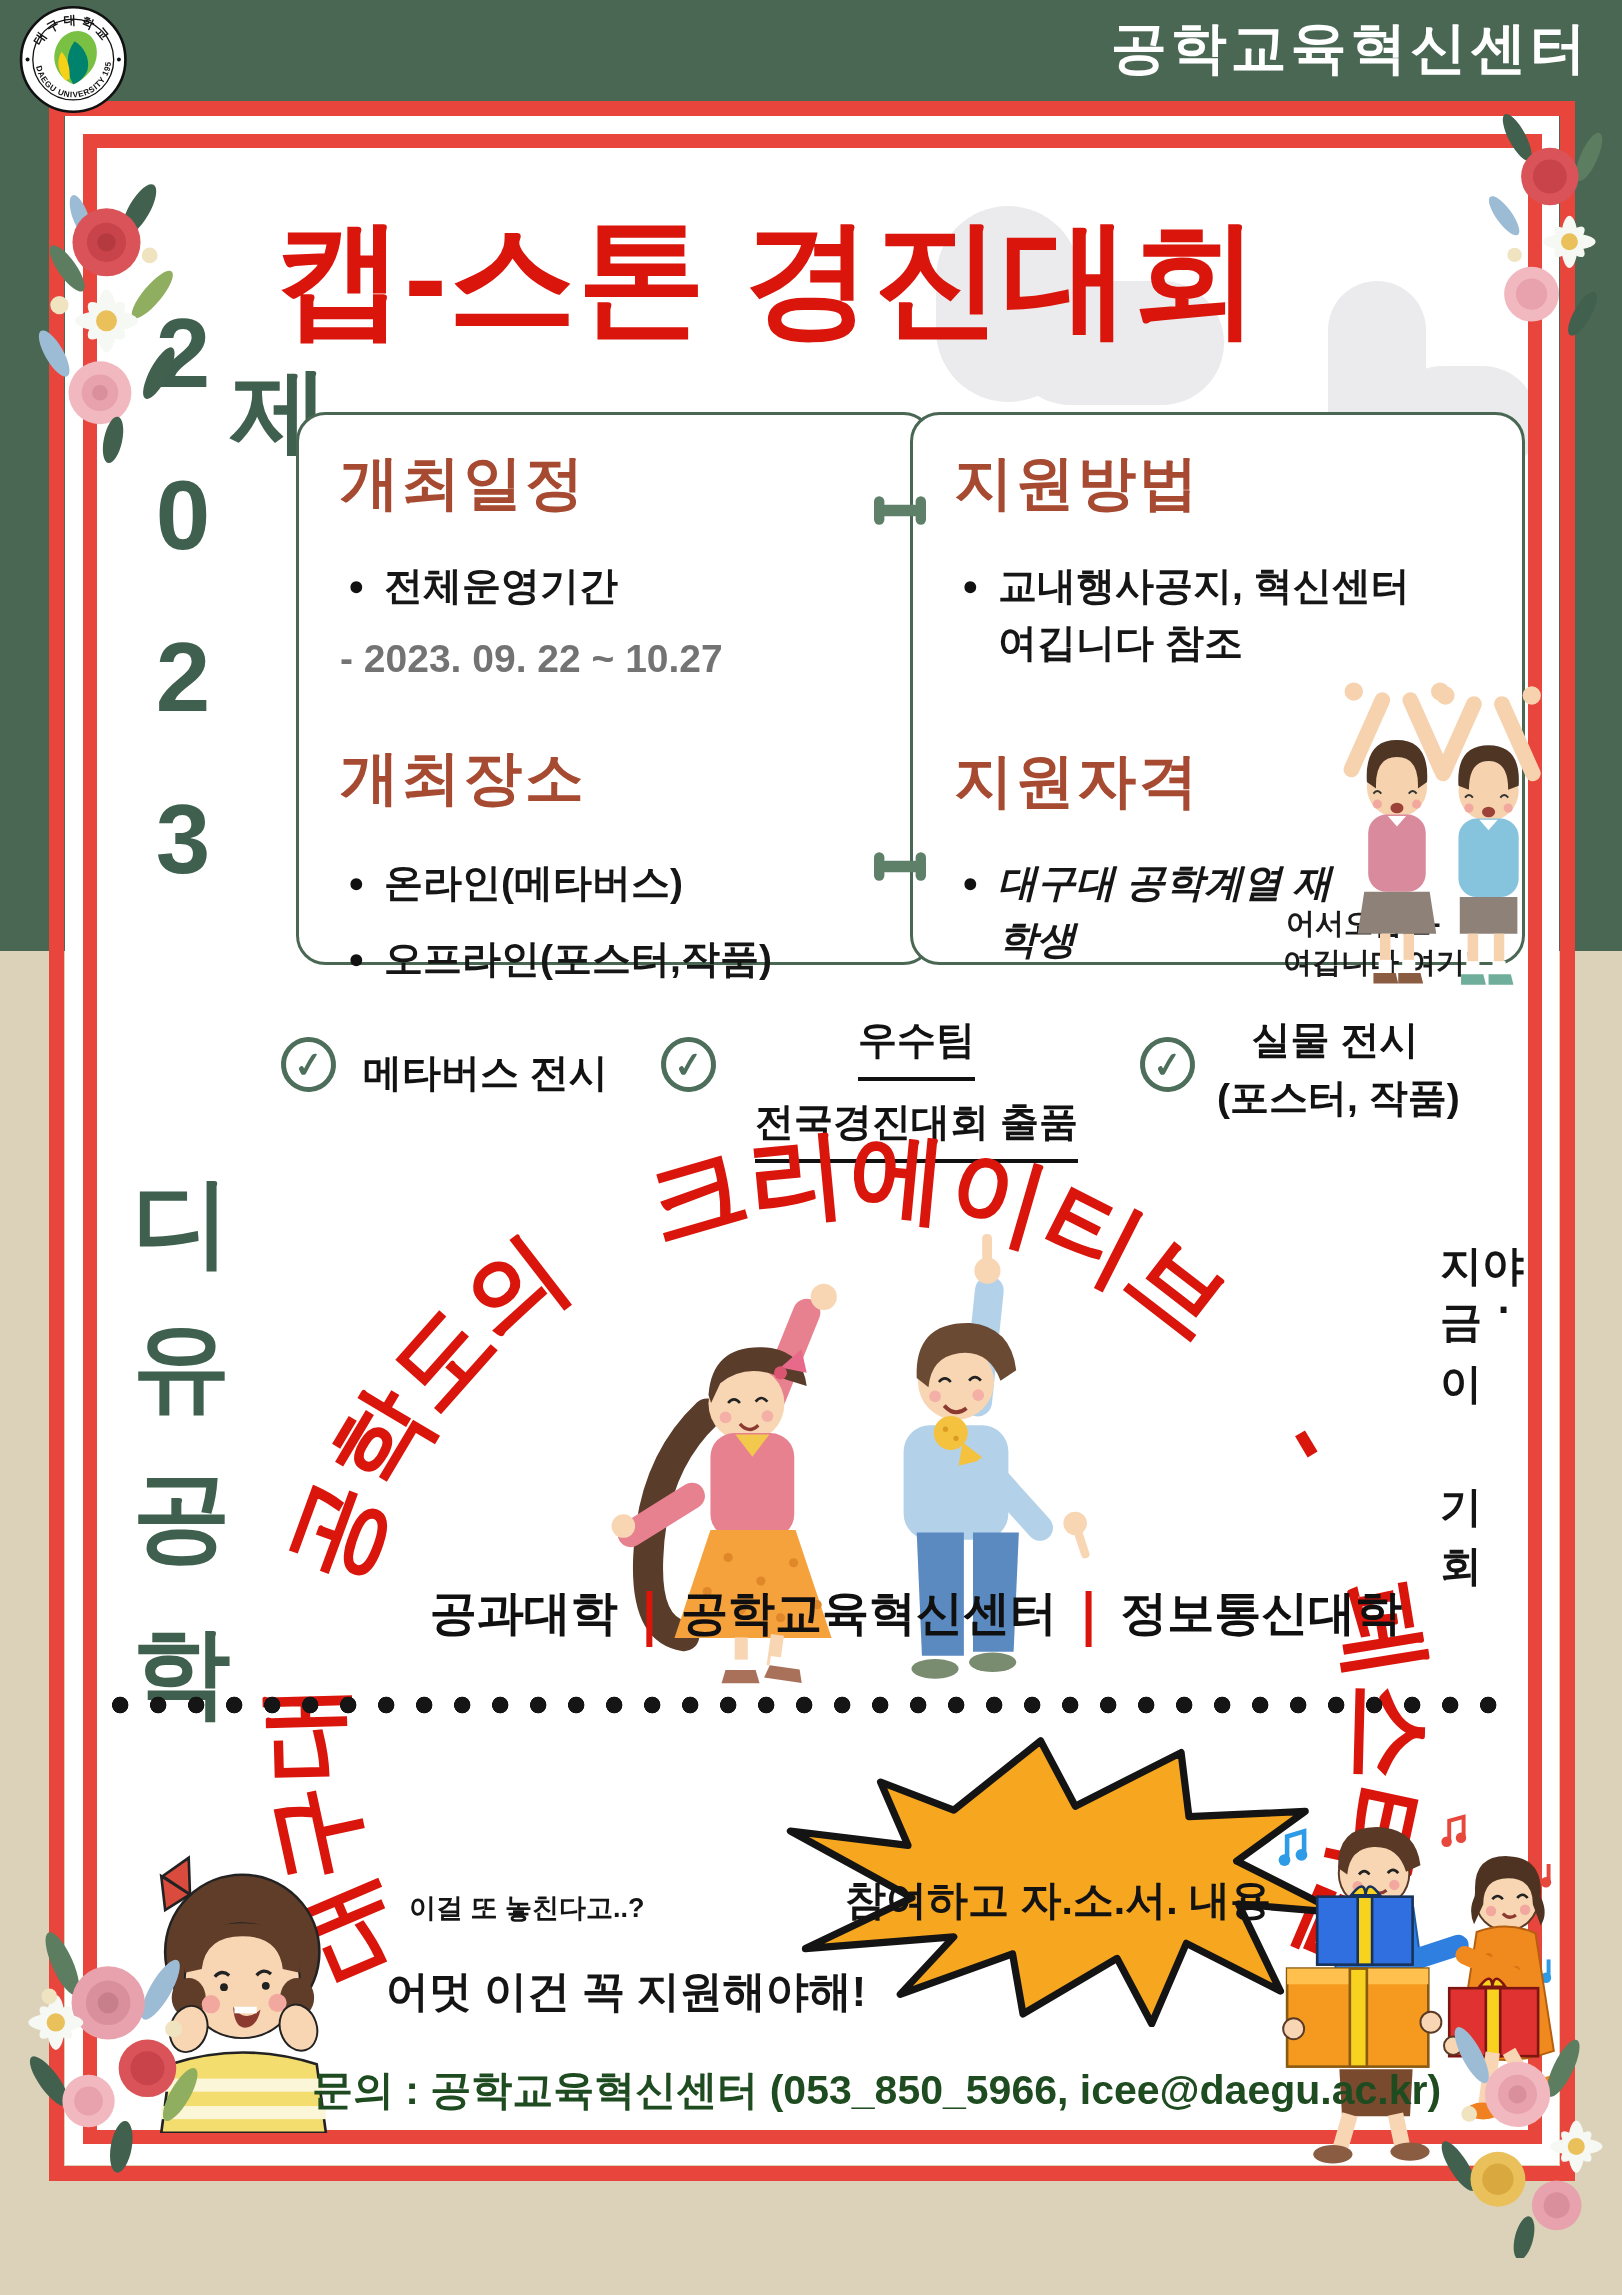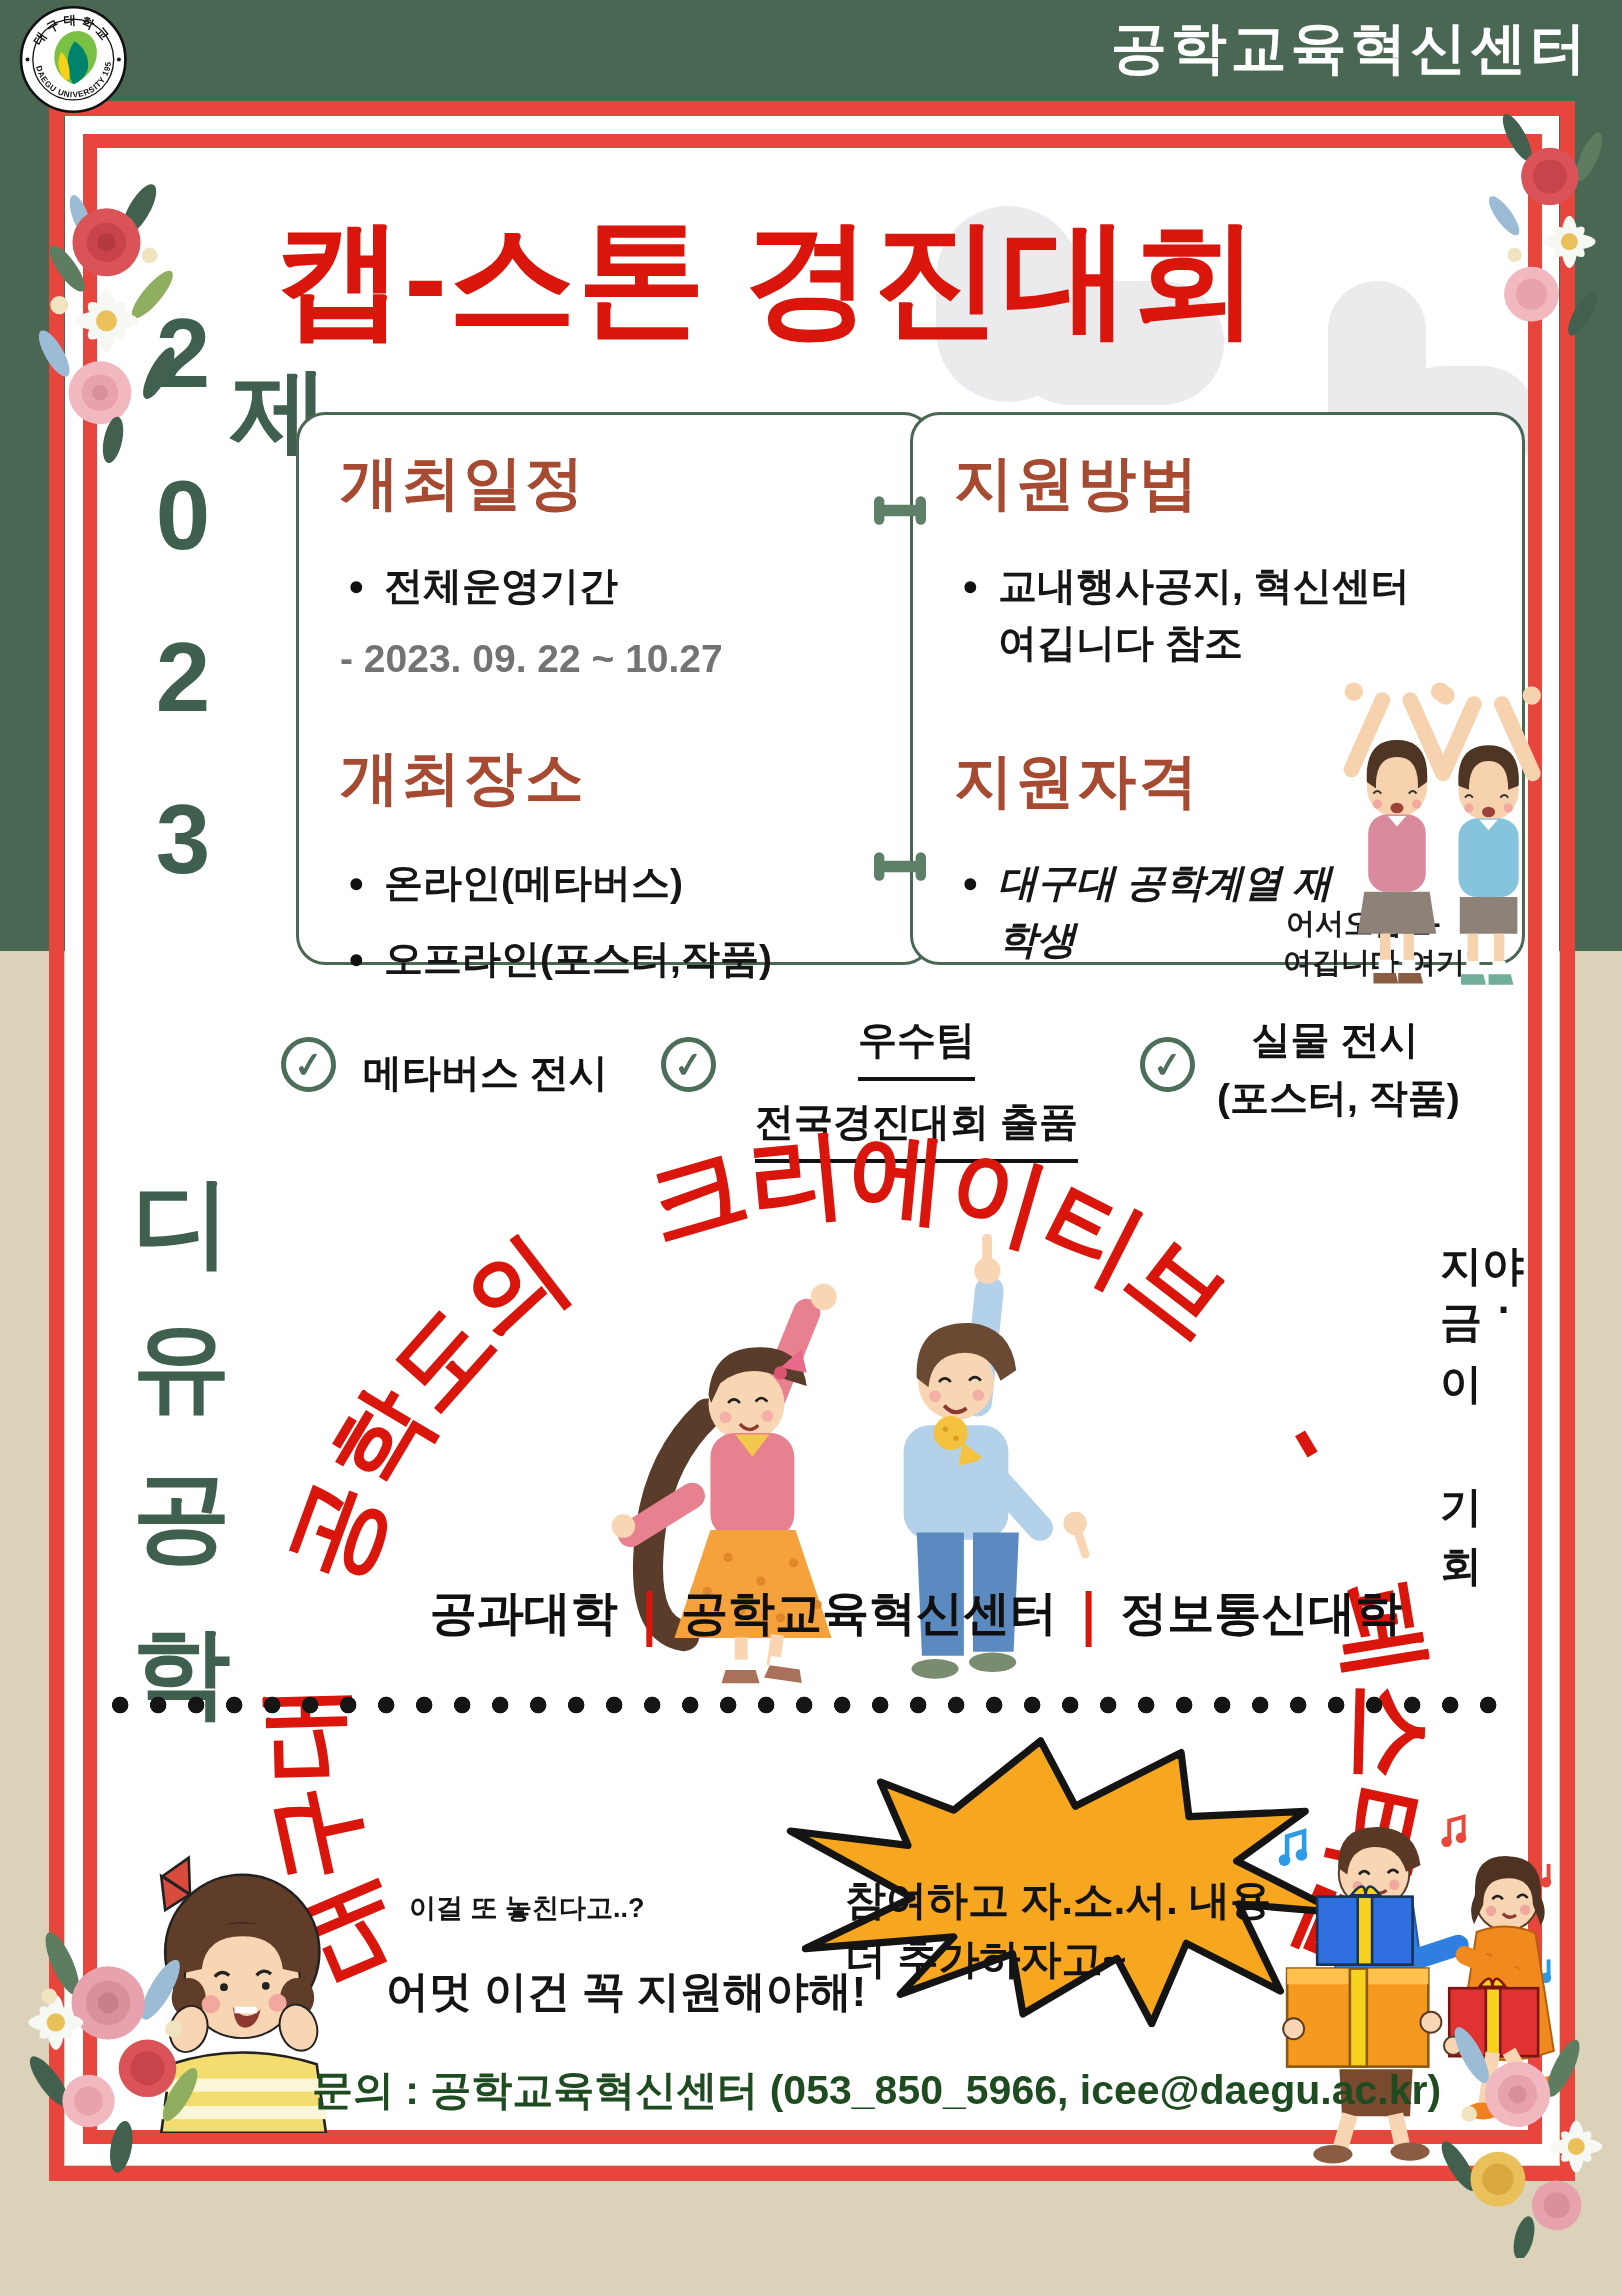--- a/index.html
+++ b/index.html
@@ -337,21 +337,20 @@
     <rect x="106" y="404" width="252" height="20" fill="#fbf6d8"></rect>
   </svg>
 
   <div class="abs shout" style="left:409px;top:1890px;font-size:27px;">이걸 또 놓친다고..?</div>
   <div class="abs shout" style="left:386px;top:1963px;font-size:43px;">어멋 이건 꼭 지원해야해!</div>
 
   <svg class="abs" style="left:782px;top:1733px;z-index:7;" width="563" height="294" viewBox="0 0 860 450">
     <polygon points="150,75 262,118 395,12 448,112 610,30 622,128 800,120 695,196 852,275 698,262 762,395 618,322 565,445 512,345 368,430 352,338 180,400 262,312 35,330 198,252 12,150 192,172" fill="#f6a71f" stroke="#141414" stroke-width="11" stroke-linejoin="round"></polygon>
   </svg>
   <div class="abs bubble-text" style="left:845px;top:1873px;">참여하고 자.소.서. 내용</div>
-  <div class="abs bubble-text" style="left:845px;top:1932px;">더 추가하자고~</div>
 
   <svg class="abs" style="left:1253px;top:1813px;z-index:7;" width="314" height="353" viewBox="0 0 480 540">
 
     <g>
       <path d="M52,70 v-34 l26,-8 v34" stroke="#2e9be6" stroke-width="7" fill="none"></path>
       <circle cx="48" cy="72" r="9" fill="#2e9be6"></circle>
         <circle cx="74" cy="64" r="9" fill="#2e9be6"></circle>
       <path d="M300,42 v-30 l22,-6 v30" stroke="#e8473c" stroke-width="6" fill="none"></path>
       <circle cx="296" cy="44" r="8" fill="#e8473c"></circle>
         <circle cx="318" cy="38" r="8" fill="#e8473c"></circle>

